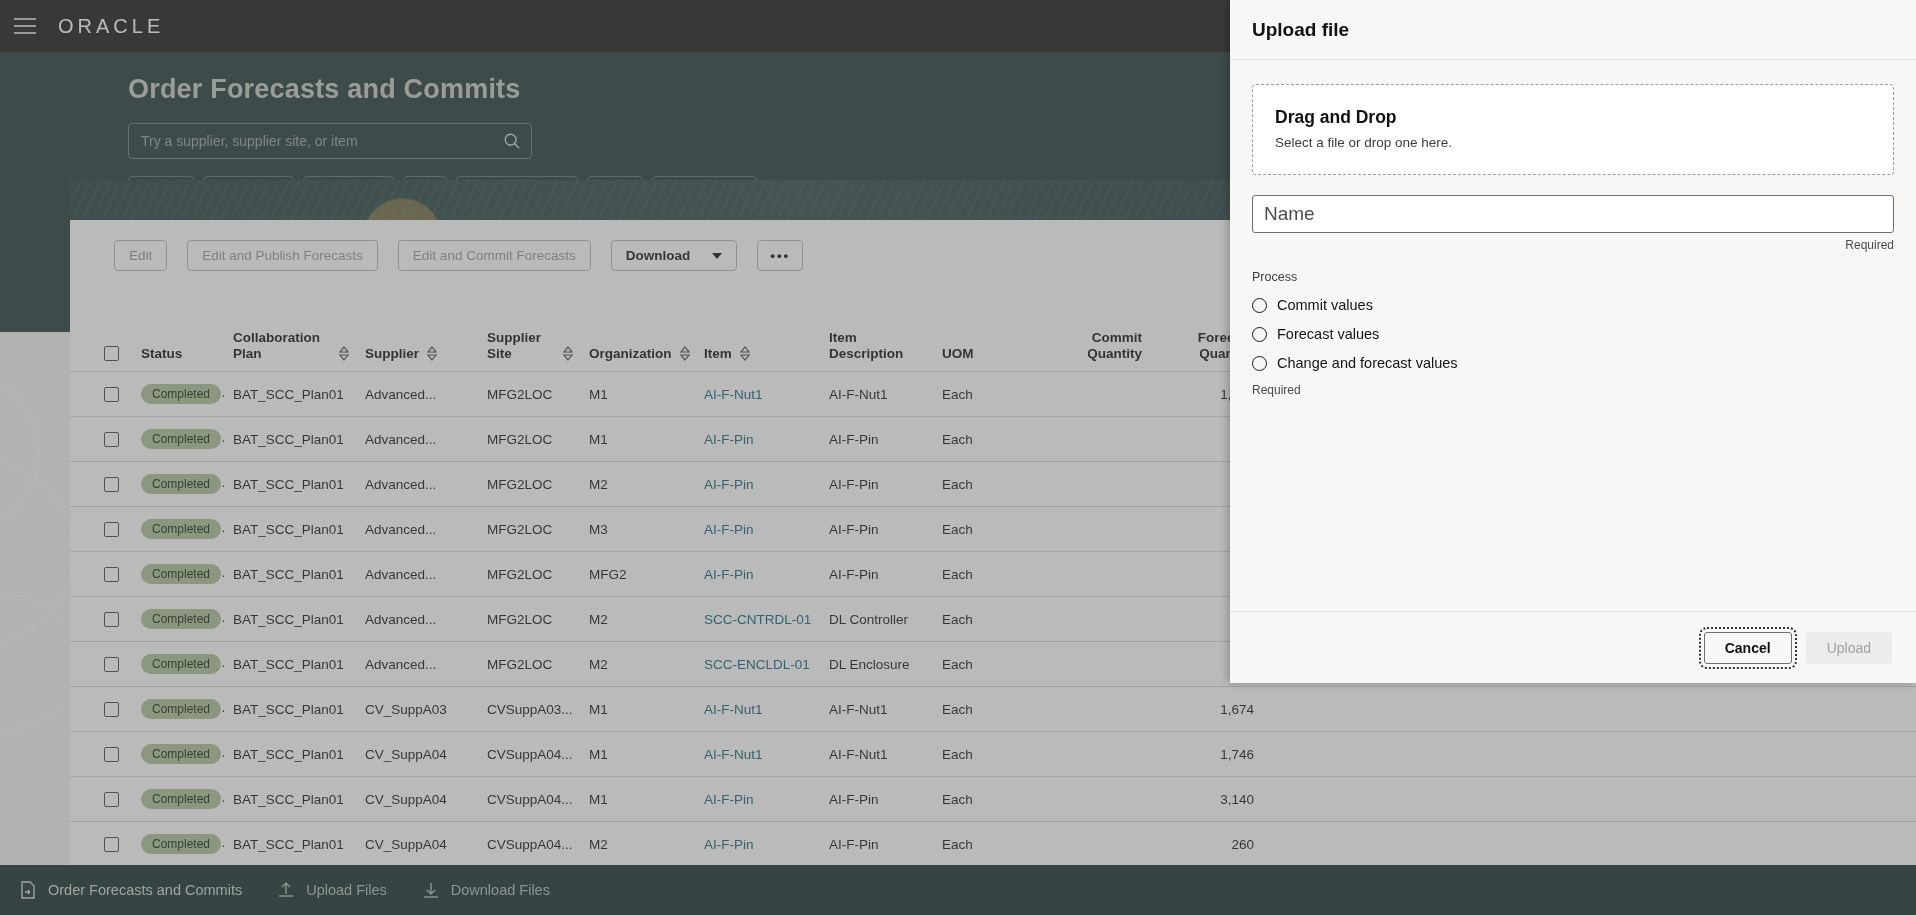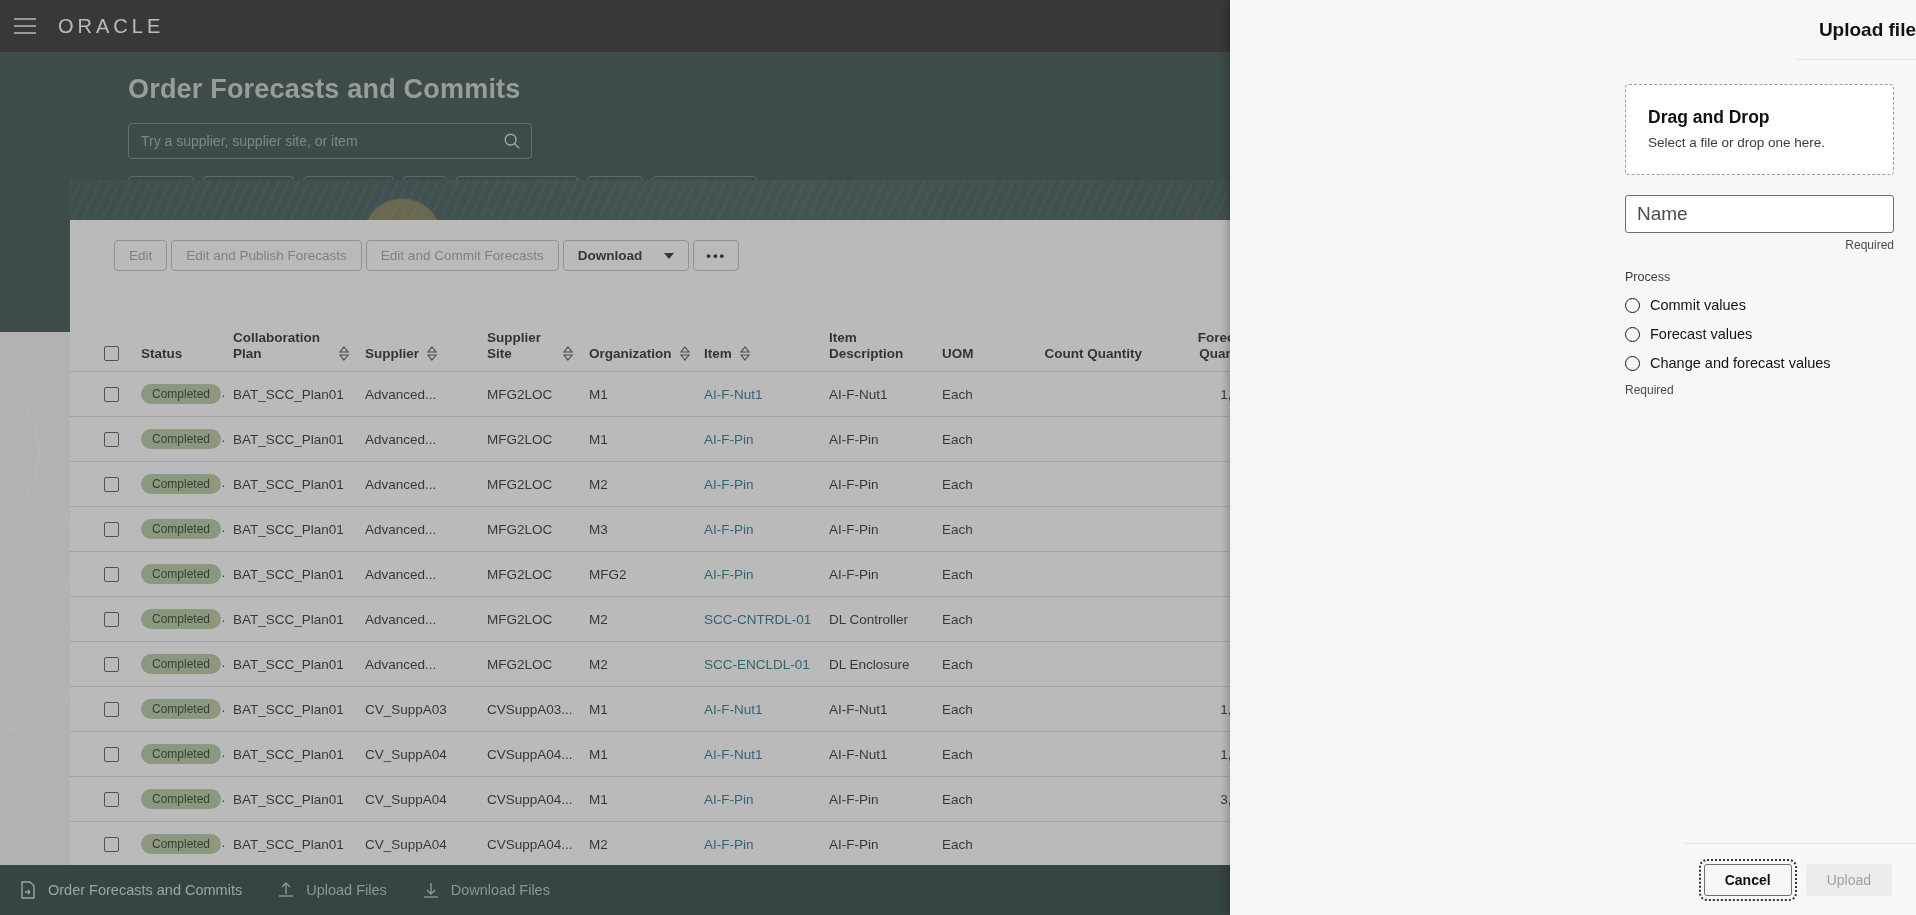--- a/index.html
+++ b/index.html
@@ -71,21 +71,21 @@
       radial-gradient(circle at 10px 330px, transparent 0 66px, rgba(255,255,255,.4) 66px 67px, transparent 68px),
       #f3f1ee;
   }
 
   
   .table-panel {
     position: absolute; left: 70px; top: 220px; width: 1846px; height: 645px;
     background: #ffffff; overflow: hidden;
   }
   .table-toolbar {
-    display: flex; align-items: center; gap: 4px; padding: 20px 0 16px 44px;
+    display: flex; align-items: center; gap: 20px; padding: 20px 0 16px 44px;
   }
   .btn {
     border: 1px solid #b9b9b9; border-radius: 4px; background: #fff;
     font-size: 13.5px; padding: 7px 14px; color: #1a1a1a; cursor: pointer;
     font-family: "Liberation Sans", sans-serif; white-space: nowrap;
   }
   .btn.disabled { color: #9b9b9b; cursor: default; }
   .btn.split { display: flex; align-items: center; gap: 22px; font-weight: bold; }
   .caret { width: 0; height: 0; border-left: 5px solid transparent;
     border-right: 5px solid transparent; border-top: 6px solid #1a1a1a; }
@@ -142,24 +142,23 @@
   .navitem.muted { color: #b4bdb9; }
 
   
   .scrim {
     position: absolute; left: 0; top: 0; width: 1916px; height: 915px;
     background: rgba(90,90,90,.42); pointer-events: none;
   }
 
   
   .panel {
-    position: absolute; right: 0; top: 0; width: 686px; height: 915px;
+    position: absolute; right: 0; top: 0; width: 686px; height: 683px;
     background: #f8f7f5; display: flex; flex-direction: column;
     box-shadow: -2px 0 8px rgba(0,0,0,.25);
-    align-items: flex-end;
   }
   .panel-head {
     height: 60px; display: flex; align-items: center; padding-left: 22px;
     border-bottom: 1px solid #e3e1de;
   }
   .panel-title { font-size: 19px; font-weight: bold; color: #121212; }
   .panel-body { flex: 1; padding: 24px 22px 0 22px; }
   .dropzone {
     border: 1px dashed #9c9c9c; border-radius: 4px; background: #fff;
     padding: 22px 22px 24px 22px;
@@ -313,21 +312,21 @@
             <div class="th-inner">
                 <span>Item Description</span>
               </div>
           </th>
           <th>
             <div class="th-inner">
                 <span>UOM</span>
               </div>
           </th>
           <th class="num">
-            <span>Count Quantity</span>
+            <span>Commit Quantity</span>
           </th>
           <th class="num">
             <span>Forecast Quantity</span>
           </th>
           <th class="num">
             <span>Forecast Change Count</span>
           </th>
           <th></th>
         </tr>
       </thead>

